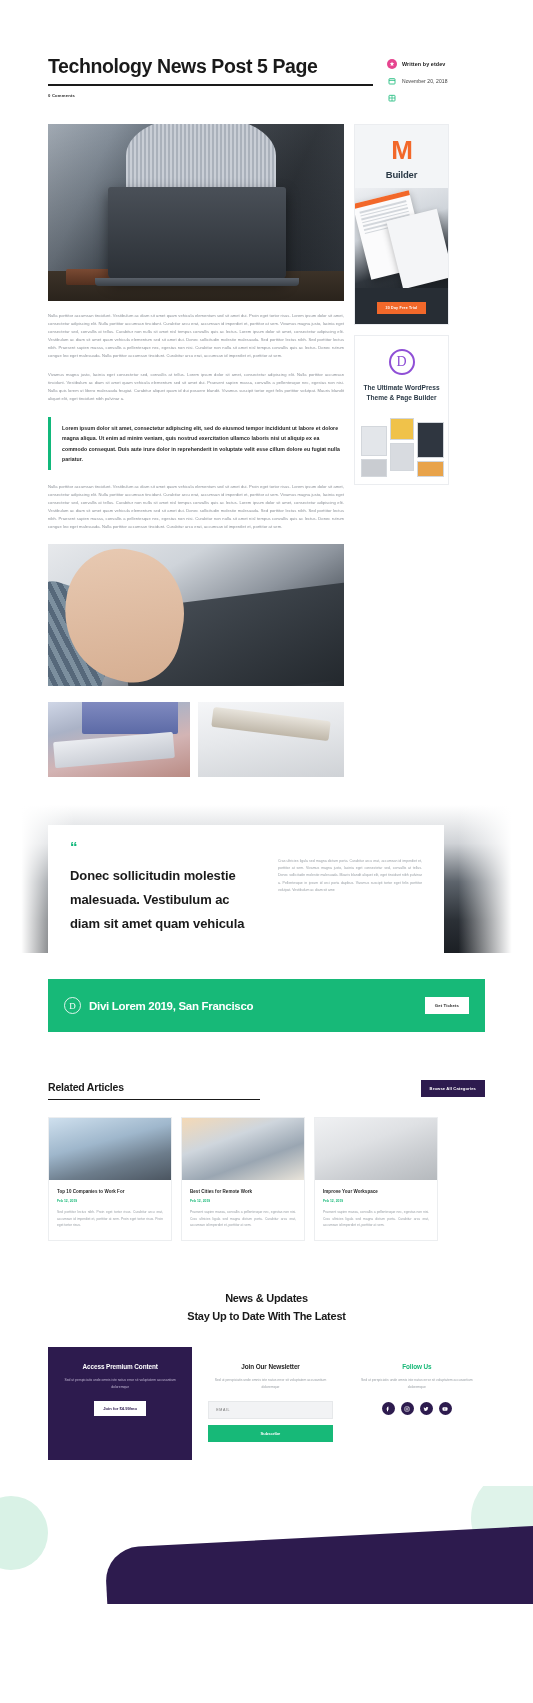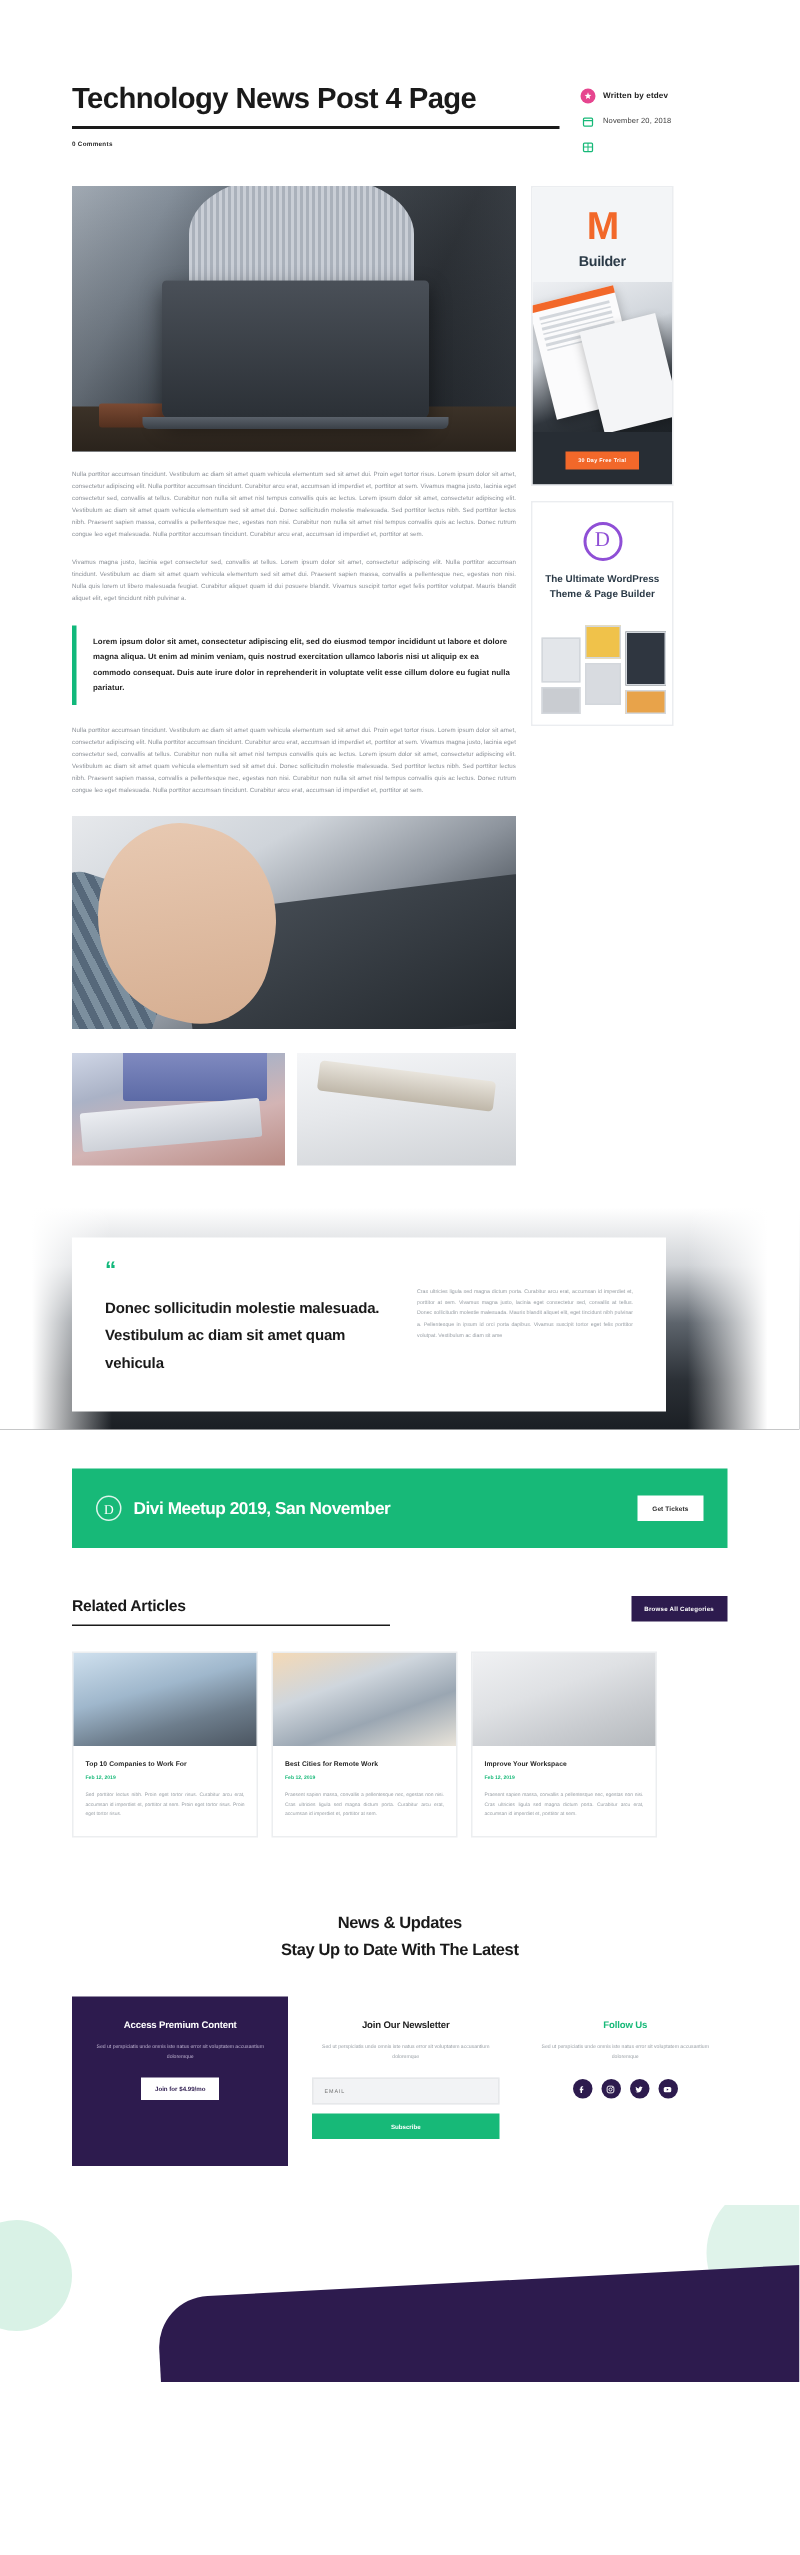--- a/index.html
+++ b/index.html
@@ -193,21 +193,21 @@
       linear-gradient(90deg,#ffffff 0%,#ffffff 4%,rgba(255,255,255,0) 14%,rgba(255,255,255,0) 86%,#ffffff 96%,#ffffff 100%),
       linear-gradient(180deg,#ffffff 0%,#cfd2d6 26%,#5d646c 52%,#2b3036 78%,#1b1f24 100%);
   }
   .quote-card {
     position: absolute; left: 48px; top: 20px; width: 396px; background: #fff;
     padding: 17px 22px 22px 22px; display: flex; gap: 18px;
   }
   .q-left { width: 190px; }
   .q-mark { font-size: 15px; font-weight: 800; color: #11b87b; line-height: .7; letter-spacing: -1px; }
   .q-title {
-    margin-top: 11px; font-size: 10px; font-weight: 800; color: #1a1a1a; line-height: 1.85;
+    margin-top: 11px; font-size: 13px; font-weight: 800; color: #1a1a1a; line-height: 1.85;
     letter-spacing: -.1px;
   }
   .q-right { flex: 1; padding-top: 16px; }
   .q-body { font-size: 3.5px; line-height: 2.05; color: #9aa0a6; text-align: justify; }
 
   
   .meetup-wrap { background:#fff; padding: 26px 48px 0 48px; }
   .meetup {
     background: #17b978; display: flex; align-items: center; justify-content: space-between;
     padding: 13px 16px; height: 53px;
@@ -218,21 +218,21 @@
     display: flex; align-items: center; justify-content: center;
     font-size: 9px; color: #fff; font-family: "Liberation Serif", serif;
   }
   .meetup-title { font-size: 11.5px; font-weight: 800; color: #fff; letter-spacing: -.3px; }
   .btn-white {
     background: #fff; color: #2b2b2b; font-size: 4.3px; font-weight: 700;
     padding: 6px 10px; letter-spacing: .1px;
   }
 
   
-  .related-wrap { padding: 32px 48px 0 48px; }
+  .related-wrap { padding: 48px 48px 0 48px; }
   .related-head { display: flex; align-items: center; justify-content: space-between; gap: 10px; }
   .related-title-wrap { flex: 1; }
   .related-title { font-size: 10.5px; font-weight: 800; color: #1a1a1a; letter-spacing: -.2px; padding-bottom: 6px; }
   .related-rule { height: 1.4px; background: #1a1a1a; width: 212px; }
   .btn-purple {
     background: #2d1b4e; color: #fff; font-size: 4.1px; font-weight: 600;
     padding: 6px 9px; letter-spacing: .15px; white-space: nowrap; margin-bottom: 4px;
   }
   .cards { display: flex; gap: 9px; margin-top: 16px; }
   .card { width: 124px; border: 1px solid #eceef0; background: #fff; }
@@ -294,21 +294,21 @@
     background: #2d1b4e; border-radius: 34px 0 0 0; transform: rotate(-3deg);
   }
 </style>
 </head>
 <body>
 
 <div class="page">
 
   <div class="post-header">
     <div class="title-wrap">
-      <div class="post-title">Technology News Post 4 Page</div>
+      <div class="post-title">Technology News Post 5 Page</div>
       <div class="title-rule"></div>
       <div class="comments-line">0 Comments</div>
     </div>
     <div class="meta-col">
       <div class="meta-row">
         <span class="meta-ic author">
           <svg viewBox="0 0 24 24">
               <path fill="#fff" d="M12 2l2.4 6.4L21 9l-5 4.4L17.6 20 12 16.6 6.4 20 8 13.4 3 9l6.6-.6z"></path>
             </svg>
         </span>
@@ -423,21 +423,21 @@
       <div class="q-right">
         <div class="q-body">Cras ultricies ligula sed magna dictum porta. Curabitur arcu erat, accumsan id imperdiet et, porttitor at sem. Vivamus magna justo, lacinia eget consectetur sed, convallis at tellus. Donec sollicitudin molestie malesuada. Mauris blandit aliquet elit, eget tincidunt nibh pulvinar a. Pellentesque in ipsum id orci porta dapibus. Vivamus suscipit tortor eget felis porttitor volutpat. Vestibulum ac diam sit ame</div>
       </div>
     </div>
   </div>
 
   <div class="meetup-wrap">
     <div class="meetup">
       <div class="meetup-left">
         <span class="meetup-d">D</span>
-        <span class="meetup-title">Divi Meetup 2019, San November</span>
+        <span class="meetup-title">Divi Lorem 2019, San Francisco</span>
       </div>
       <span class="btn-white">Get Tickets</span>
     </div>
   </div>
 
   <div class="related-wrap">
     <div class="related-head">
       <div class="related-title-wrap">
         <div class="related-title">Related Articles</div>
         <div class="related-rule"></div>

